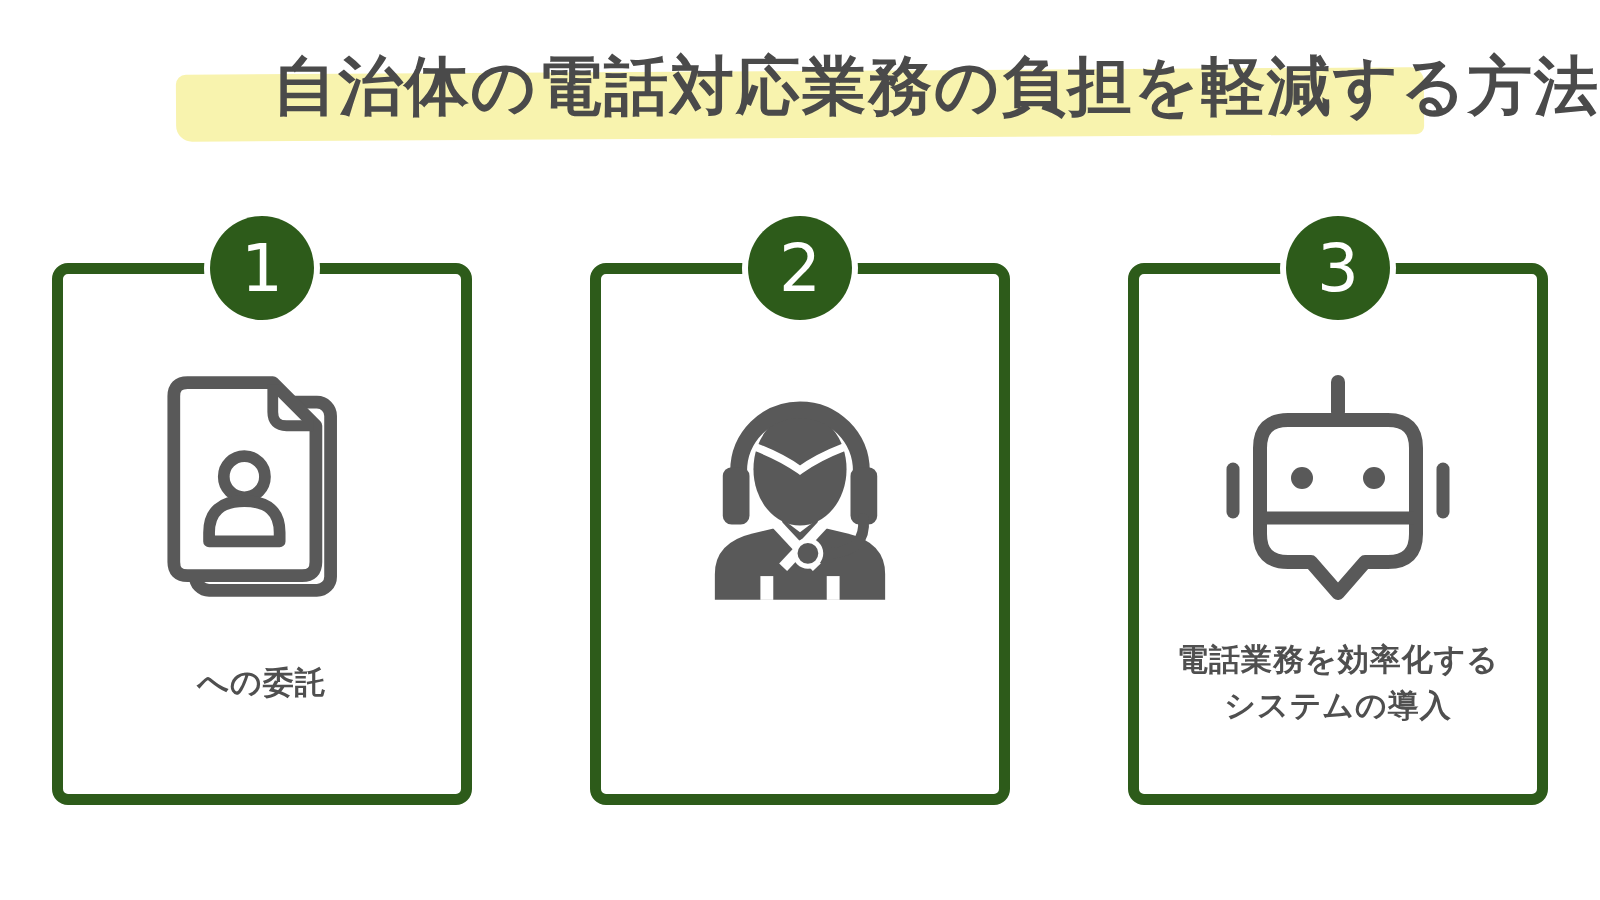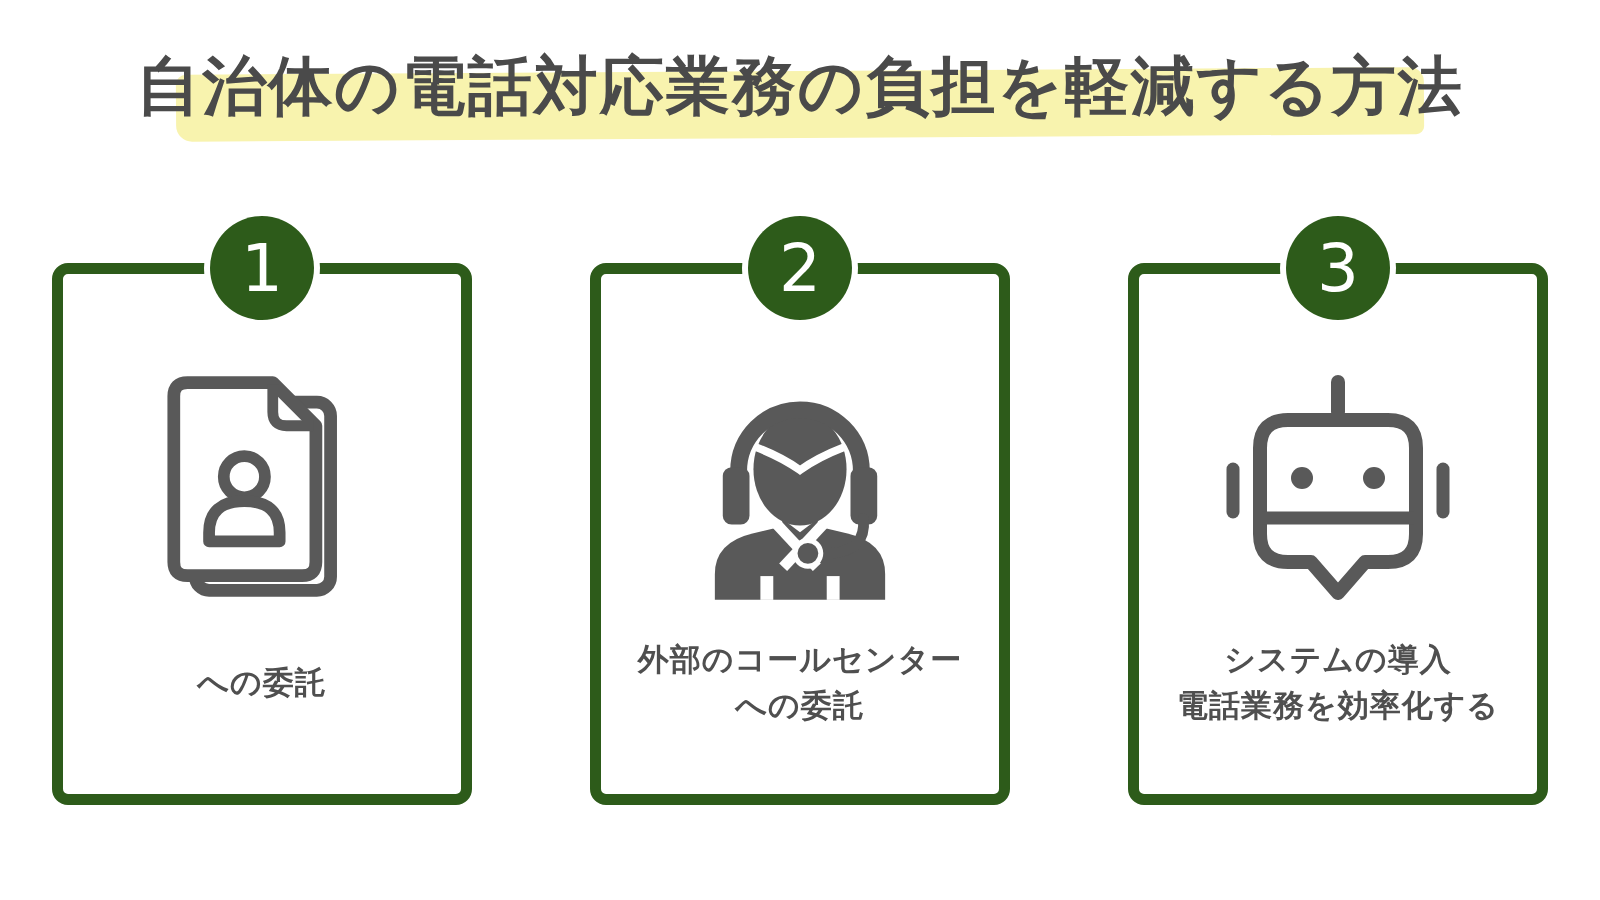--- a/index.html
+++ b/index.html
@@ -14,21 +14,21 @@
 
   
   .title-highlight {
     position:absolute; left:176px; top:71px; width:1248px; height:67px;
     background:#f8f3ae;
     border-radius:10px 14px 8px 16px;
     transform:rotate(-0.35deg);
   }
   .page-title {
     position:absolute; left:0; top:50px; width:1600px;
-    text-align:center;
+    text-align:right;
     font-size:64px; font-weight:700; letter-spacing:2px;
     color:#4a4a4a;
     line-height:1.15;
   }
 
   
   .cards {
     position:absolute; left:0; top:263px; width:1600px;
     display:flex; justify-content:center; gap:118px;
   }
@@ -113,24 +113,20 @@
 
           <path d="M 38,100 A 62,62 0 0 1 162,100" stroke="#595959" stroke-width="17" fill="none" stroke-linecap="round"></path>
 
           <rect x="22" y="96" width="27" height="58" rx="9" fill="#595959"></rect>
           <rect x="151" y="96" width="27" height="58" rx="9" fill="#595959"></rect>
 
           <path d="M 164,148 Q 167,180 132,183 L 114,183" stroke="#595959" stroke-width="11" fill="none" stroke-linecap="round"></path>
           <circle cx="108" cy="183" r="13" fill="#595959" stroke="#ffffff" stroke-width="5"></circle>
         </svg>
       </div>
-      <div class="label-box">
-        <span class="label-line">外部のコールセンター</span>
-        <span class="label-line">への委託</span>
-      </div>
     </div>
 
     <div class="card">
       <div class="badge">3</div>
       <div class="icon-area">
         <svg width="250" height="240" viewBox="0 0 250 240" fill="none">
 
           <path d="M 125,16 V 46" stroke="#595959" stroke-width="14" stroke-linecap="round"></path>
 
           <path d="M 75,54 H 175 Q 203,54 203,82 V 168 Q 203,196 175,196 H 152 L 125,227 L 98,196 H 75 Q 47,196 47,168 V 82 Q 47,54 75,54 Z" stroke="#595959" stroke-width="14" stroke-linejoin="round" fill="none"></path>
@@ -138,19 +134,19 @@
           <path d="M 49,152 H 201" stroke="#595959" stroke-width="13"></path>
 
           <circle cx="89" cy="112" r="11" fill="#595959"></circle>
           <circle cx="161" cy="112" r="11" fill="#595959"></circle>
 
           <path d="M 20,103 V 146" stroke="#595959" stroke-width="13" stroke-linecap="round"></path>
           <path d="M 230,103 V 146" stroke="#595959" stroke-width="13" stroke-linecap="round"></path>
         </svg>
       </div>
       <div class="label-box">
+        <span class="label-line">電話業務を効率化する</span>
         <span class="label-line">システムの導入</span>
-        <span class="label-line">電話業務を効率化する</span>
       </div>
     </div>
 
   </div>
 </div>
 
 </body></html>

